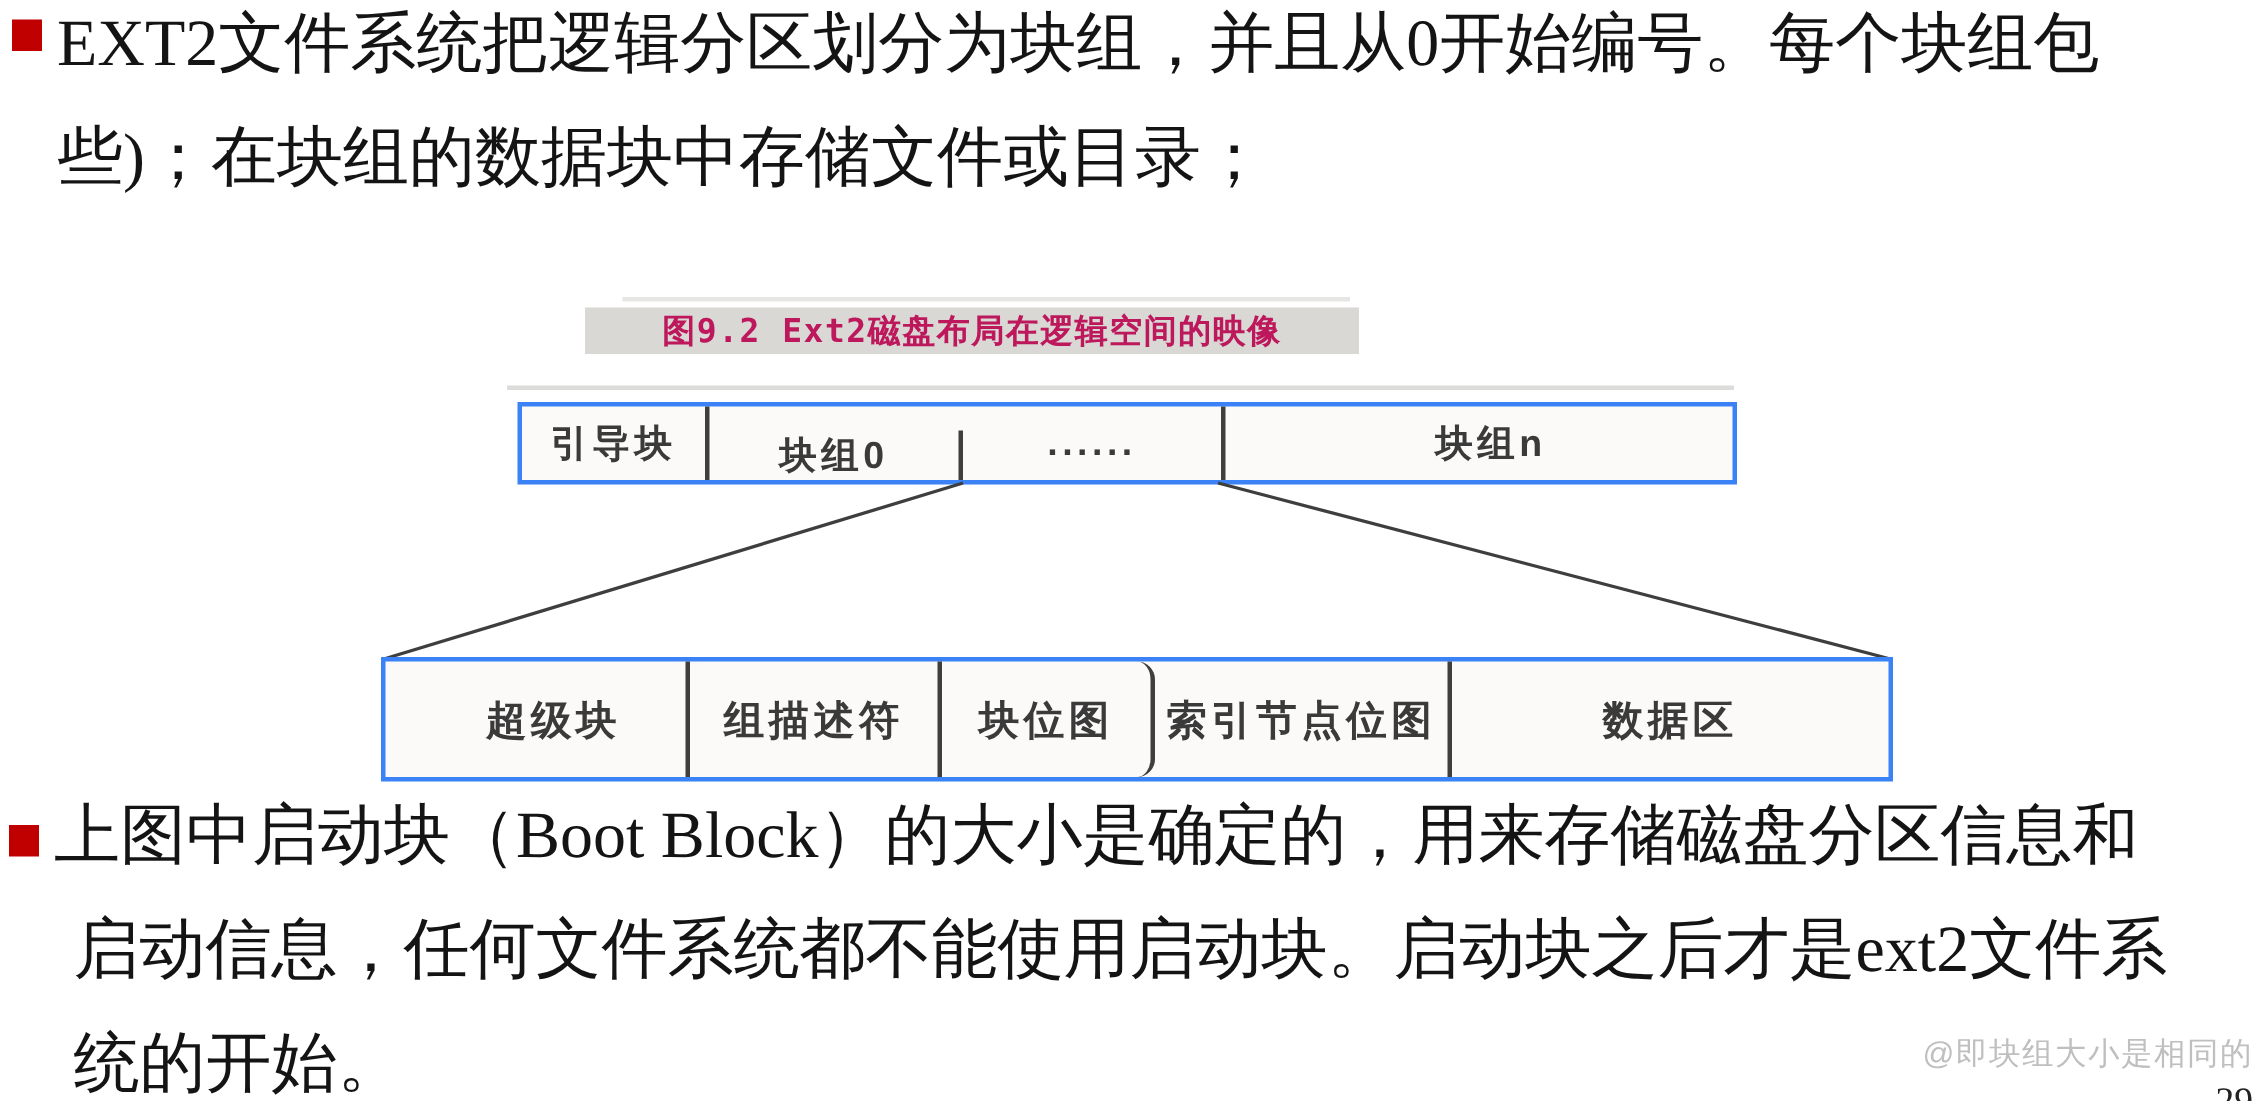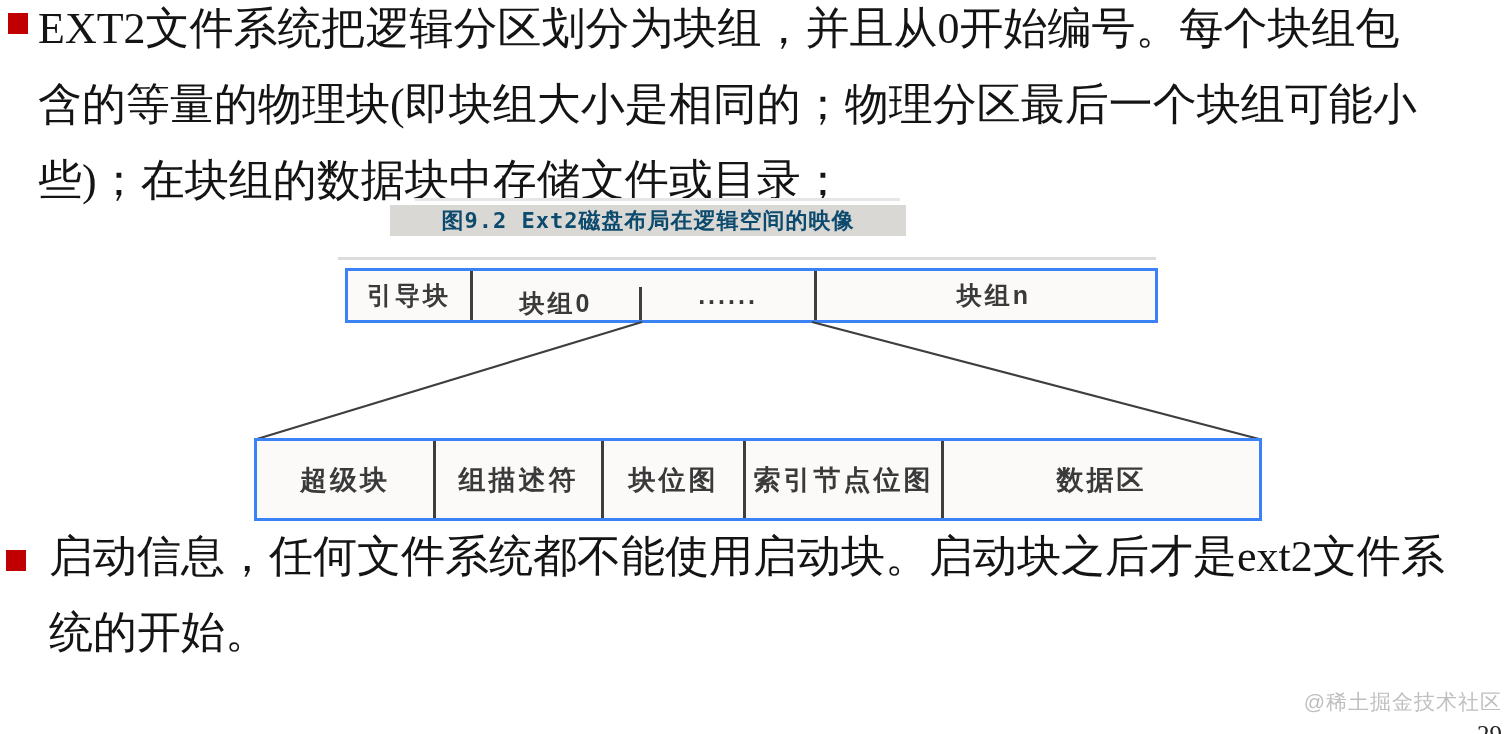--- a/index.html
+++ b/index.html
@@ -22,43 +22,43 @@
   #para2{left:36px;top:519px;}
   #para2 .indent{padding-left:13px;}
 
   
   .artifact{position:absolute;background:#dcdcda;}
   #artifact-top-title{left:415px;top:198px;width:485px;height:3px;background:#e6e6e4;}
   #artifact-above-row1{left:338px;top:257px;width:818px;height:3px;}
 
   .fig-title{
     position:absolute;left:390px;top:205px;width:516px;height:31px;
-    background:#d9d8d5;color:#0c4a6e;
+    background:#d9d8d5;color:#be185d;
     font-family:"DejaVu Sans Mono", monospace;font-weight:bold;font-size:22px;
     letter-spacing:1px;
     display:flex;align-items:center;justify-content:center;
   }
   .fig-row{
     position:absolute;display:flex;box-sizing:border-box;
     border:3px solid #3b82f6;background:#fbfaf8;
   }
   #row1{left:345px;top:268px;width:813px;height:55px;}
-  #row2{left:254px;top:438px;width:1008px;height:83px;}
+  #row2{left:254px;top:438px;width:1008px;height:83px;padding-left:24px;}
   .cell{
     display:flex;align-items:center;justify-content:center;
     box-sizing:border-box;border-right:3px solid #3e3e3e;
     color:#3a3a3a;font-weight:bold;letter-spacing:3px;
     font-family:"Liberation Sans", sans-serif;
   }
   .cell:last-child{border-right:none;}
   #row1 .cell{font-size:25px;}
   #row2 .cell{font-size:27px;}
   #row1 .c1{flex:0 0 125px;} #row1 .c2{flex:0 0 169px;margin-top:16px;} #row1 .c3{flex:0 0 170px;}
   #row1 .c4{flex:0 0 175px;} #row1 .c5{flex:1 1 auto;padding-left:16px;}
-  #row2 .c1{flex:0 0 179px;} #row2 .c2{flex:0 0 168px;} #row2 .c3{flex:0 0 142px;}
+  #row2 .c1{flex:0 0 179px;} #row2 .c2{flex:0 0 168px;} #row2 .c3{flex:0 0 142px;border-radius:12px;}
   #row2 .c4{flex:0 0 198px;} #row2 .c5{flex:0 0 194px;} #row2 .c6{flex:1 1 auto;}
 
   .connectors{position:absolute;left:0;top:0;pointer-events:none;}
 
   
   .watermark{
     position:absolute;right:10px;top:688px;
     color:#bfbfbf;font-size:21px;letter-spacing:1px;
     font-family:"Liberation Sans", sans-serif;
   }
@@ -66,21 +66,20 @@
     position:absolute;left:1477px;top:721px;
     color:#222;font-size:25px;font-family:"Liberation Serif", serif;
   }
 </style>
 </head>
 <body>
 
 <span class="bullet" id="bullet1"></span>
 <div class="para" id="para1">
   <span class="line">EXT2文件系统把逻辑分区划分为块组，并且从0开始编号。每个块组包</span>
-  <span class="line">含的等量的物理块(即块组大小是相同的；物理分区最后一个块组可能小</span>
   <span class="line">些)；在块组的数据块中存储文件或目录；</span>
 </div>
 
 <div class="artifact" id="artifact-top-title"></div>
 <div class="artifact" id="artifact-above-row1"></div>
 
 <div class="fig-title">图9.2 Ext2磁盘布局在逻辑空间的映像</div>
 
 <div class="fig-row" id="row1">
   <div class="cell c1">引导块</div>
@@ -97,18 +96,19 @@
 <div class="fig-row" id="row2">
   <div class="cell c1">超级块</div>
   <div class="cell c2">组描述符</div>
   <div class="cell c3">块位图</div>
   <div class="cell c4">索引节点位图</div>
   <div class="cell c6">数据区</div>
 </div>
 
 <span class="bullet" id="bullet2"></span>
 <div class="para" id="para2">
+  <span class="line">上图中启动块（Boot Block）的大小是确定的，用来存储磁盘分区信息和</span>
   <span class="line indent">启动信息，任何文件系统都不能使用启动块。启动块之后才是ext2文件系</span>
   <span class="line indent">统的开始。</span>
 </div>
 
-<div class="watermark">@稀土掘金技术社区</div>
+<div class="watermark">@即块组大小是相同的</div>
 <div class="page-number">29</div>
 
 </body></html>

